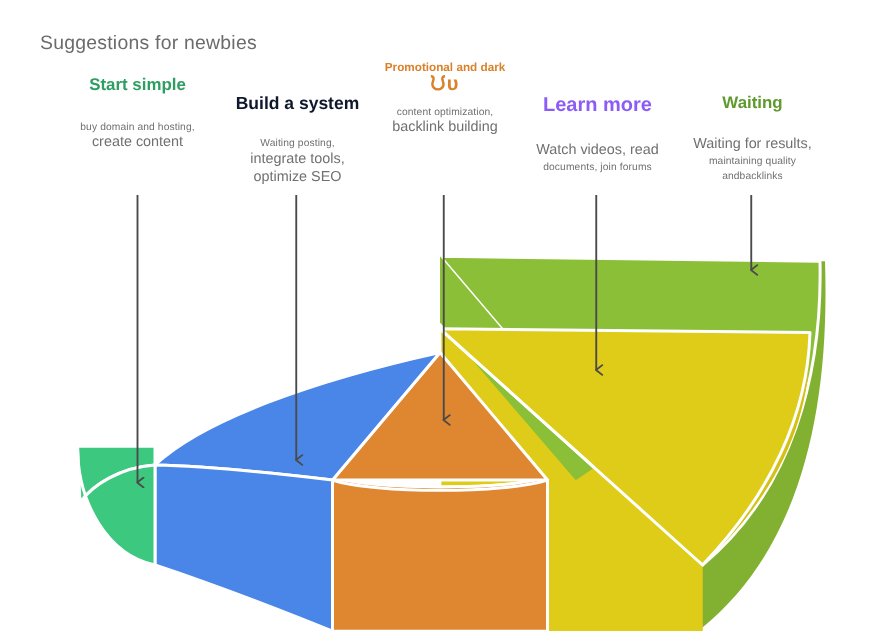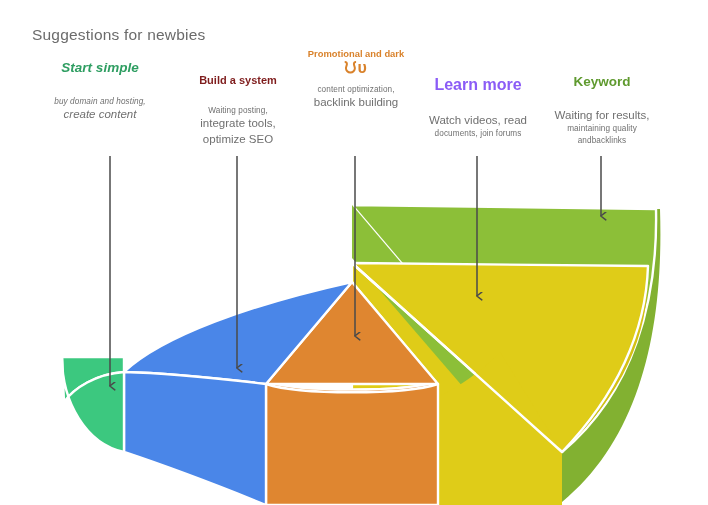--- a/index.html
+++ b/index.html
@@ -130,31 +130,31 @@
     </defs>
     <g stroke="#4a4a4a" stroke-width="1.5" fill="none">
       <line x1="110" y1="156" x2="110" y2="386" marker-end="url(#arrowhead)"></line>
       <line x1="237" y1="156" x2="237" y2="368" marker-end="url(#arrowhead)"></line>
       <line x1="355" y1="156" x2="355" y2="336" marker-end="url(#arrowhead)"></line>
       <line x1="477" y1="156" x2="477" y2="296" marker-end="url(#arrowhead)"></line>
       <line x1="601" y1="156" x2="601" y2="216" marker-end="url(#arrowhead)"></line>
     </g>
   </svg>
 
-  <div class="col" style="left:32px;top:60px;width:136px;font-style:italic;">
+  <div class="col" style="left:42px;top:60px;width:136px;">
     <div class="col-head" style="font-size: 13.5px; color: rgb(47, 158, 98);">
       <span>Start simple</span>
     </div>
     <div style="height:20px;"></div>
     <div class="ln small">buy domain and hosting,</div>
     <div class="ln big">create content</div>
   </div>
 
   <div class="col" style="left:168px;top:74px;width:140px;">
-    <div class="col-head" style="font-size: 11px; color: #7f1d1d;">
+    <div class="col-head" style="font-size: 14px; color: #0f172a;">
       <span>Build a system</span>
     </div>
     <div style="height:18px;"></div>
     <div class="ln small">Waiting posting,</div>
     <div class="ln big">integrate tools,</div>
     <div class="ln big">optimize SEO</div>
   </div>
 
   <div class="col" style="left:288px;top:48px;width:136px;">
     <div class="col-head" style="font-size: 9.4px; color: rgb(217, 130, 43);">
@@ -170,21 +170,21 @@
     <div class="col-head" style="font-size: 16px; color: #8b5cf6;">
       <span>Learn more</span>
     </div>
     <div style="height:18px;"></div>
     <div class="ln big">Watch videos, read</div>
     <div class="ln small">documents, join forums</div>
   </div>
 
   <div class="col" style="left:534px;top:74px;width:136px;">
     <div class="col-head" style="font-size: 13.5px; color: rgb(95, 154, 47);">
-      <span>Keyword</span>
+      <span>Waiting</span>
     </div>
     <div style="height:18px;"></div>
     <div class="ln big">Waiting for results,</div>
     <div class="ln small">maintaining quality</div>
     <div class="ln small">andbacklinks</div>
   </div>
 
 </div>
 
 </body></html>

